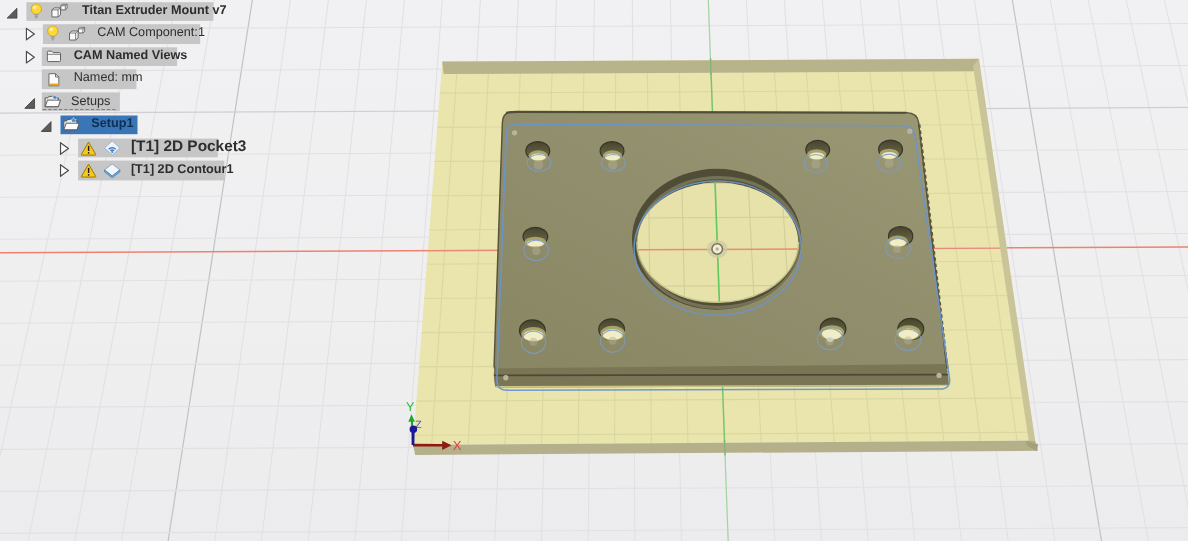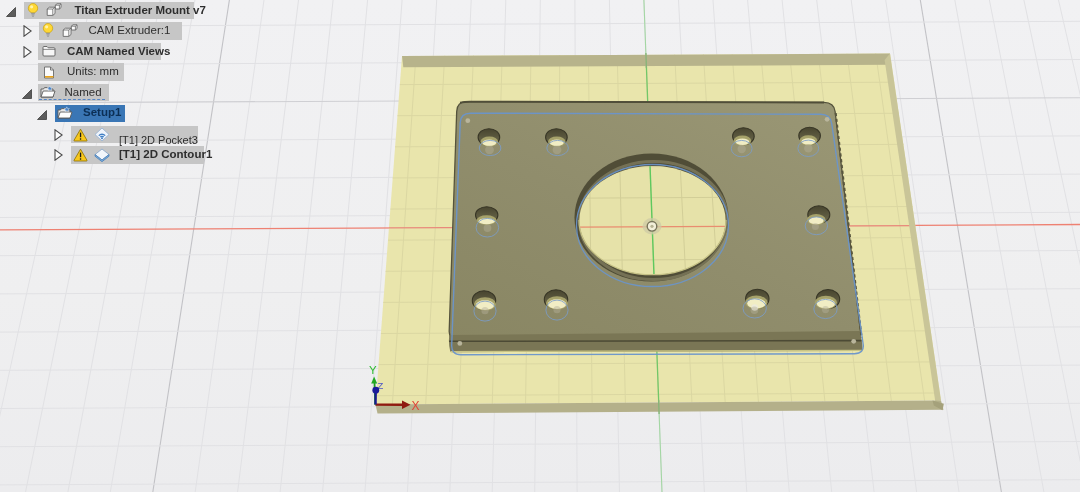--- a/index.html
+++ b/index.html
@@ -256,47 +256,47 @@
       <rect x="4.2" y="9.8" width="3.6" height="1.2" fill="#9a9a9a"></rect>
       <rect x="4.5" y="11.3" width="3" height="1.1" fill="#9a9a9a"></rect>
       <rect x="5" y="12.7" width="2" height="1" fill="#9a9a9a"></rect>
     </svg>
     <svg style="position:absolute;left:62px;top:23.5px" width="16" height="15" viewBox="0 0 16 15">
       <path d="M9.3 2.2 L11 0.8 L15 0.8 L15 4.6 L13.4 6 L9.3 6 Z" fill="#fbfbfb" stroke="#666" stroke-width="0.9"></path>
       <path d="M9.3 2.2 L13.4 2.2 L13.4 6 M13.4 2.2 L15 0.8" fill="none" stroke="#666" stroke-width="0.8"></path>
       <path d="M1.2 6 L3.4 4.2 L9 4.2 L9 10.5 L6.8 12.4 L1.2 12.4 Z" fill="#fbfbfb" stroke="#666" stroke-width="0.9"></path>
       <path d="M1.2 6 L6.8 6 L6.8 12.4 M6.8 6 L9 4.2" fill="none" stroke="#666" stroke-width="0.8"></path>
     </svg>
-    <div style="position:absolute;left:88.5px;top:24px;font-size:11.5px;font-weight:normal;color:#2e2e2e;white-space:nowrap">CAM Extruder:1</div>
+    <div style="position:absolute;left:88.5px;top:24px;font-size:11.5px;font-weight:normal;color:#2e2e2e;white-space:nowrap">CAM Component:1</div>
     <div style="position:absolute;left:37.5px;top:42.5px;width:123.5px;height:17.5px;background:#c6c6c6"></div>
     <svg style="position:absolute;left:22.5px;top:45.5px" width="9" height="12" viewBox="0 0 9 12">
       <polygon points="1,0.8 1,11.2 8.2,6" fill="#fcfcfc" stroke="#4a4a4a" stroke-width="1.1"></polygon>
     </svg>
     <svg style="position:absolute;left:42px;top:45px" width="14" height="12" viewBox="0 0 14 12">
       <path d="M1 2.5 Q1 1.5 2 1.5 L5 1.5 L6.2 2.8 L12 2.8 Q13 2.8 13 3.8 L13 10 Q13 11 12 11 L2 11 Q1 11 1 10 Z" fill="#f6f6f6" stroke="#5f5f5f" stroke-width="0.9"></path>
       <path d="M1 4.4 L13 4.4" stroke="#5f5f5f" stroke-width="0.7"></path>
     </svg>
     <div style="position:absolute;left:67px;top:44.5px;font-size:11.5px;font-weight:bold;color:#2e2e2e;white-space:nowrap">CAM Named Views</div>
     <div style="position:absolute;left:37.5px;top:63px;width:86.5px;height:17.5px;background:#c6c6c6"></div>
     <svg style="position:absolute;left:42.5px;top:65.5px" width="12" height="13" viewBox="0 0 12 13">
       <path d="M1.5 1 L7.5 1 L10.5 4 L10.5 12 L1.5 12 Z" fill="#fbfbfb" stroke="#6a6a6a" stroke-width="0.9"></path>
       <path d="M7.5 1 L7.5 4 L10.5 4" fill="none" stroke="#6a6a6a" stroke-width="0.9"></path>
       <rect x="2" y="10" width="8.4" height="1.6" fill="#e8a21a"></rect>
     </svg>
-    <div style="position:absolute;left:67px;top:65px;font-size:11.5px;font-weight:normal;color:#2e2e2e;white-space:nowrap">Units: mm</div>
+    <div style="position:absolute;left:67px;top:65px;font-size:11.5px;font-weight:normal;color:#2e2e2e;white-space:nowrap">Named: mm</div>
     <div style="position:absolute;left:38px;top:83.5px;width:70.5px;height:17.5px;background:#c6c6c6"></div>
     <svg style="position:absolute;left:21.5px;top:88.5px" width="10" height="10" viewBox="0 0 10 10">
       <polygon points="0.5,9.5 9.5,9.5 9.5,0.5" fill="#5c5c5c" stroke="#3e3e3e" stroke-width="0.8"></polygon>
     </svg>
     <svg style="position:absolute;left:40px;top:85px" width="16" height="14" viewBox="0 0 16 14">
       <path d="M1 4 L3.5 4 L4.5 2.6 L9.5 2.6 L9.5 4 L13 4 L13 12 L1 12 Z" fill="#e8e8e8" stroke="#5a5a5a" stroke-width="0.9"></path>
       <path d="M1 12 L3.2 6 L15 6 L13 12 Z" fill="#fdfdfd" stroke="#5a5a5a" stroke-width="0.9"></path>
       <path d="M9.8 0.8 l0.8 1.7 1.8 0.2 -1.3 1.2 0.3 1.8 -1.6 -0.9 -1.6 0.9 0.3 -1.8 -1.3 -1.2 1.8 -0.2 Z" fill="#4a84c8" stroke="#fff" stroke-width="0.4"></path>
     </svg>
-    <div style="position:absolute;left:64.5px;top:85.5px;font-size:11.5px;font-weight:normal;color:#2e2e2e;white-space:nowrap">Named</div>
+    <div style="position:absolute;left:64.5px;top:85.5px;font-size:11.5px;font-weight:normal;color:#2e2e2e;white-space:nowrap">Setups</div>
     <div style="position:absolute;left:39px;top:98.5px;width:66px;height:0;border-bottom:1.6px dashed #5585c5"></div>
     <div style="position:absolute;left:54.5px;top:104.5px;width:70px;height:17.5px;background:#3a76b5"></div>
     <svg style="position:absolute;left:37px;top:110px" width="10" height="10" viewBox="0 0 10 10">
       <polygon points="0.5,9.5 9.5,9.5 9.5,0.5" fill="#5c5c5c" stroke="#3e3e3e" stroke-width="0.8"></polygon>
     </svg>
     <svg style="position:absolute;left:57px;top:106px" width="16" height="14" viewBox="0 0 16 14">
       <path d="M1 4 L3.5 4 L4.5 2.6 L9.5 2.6 L9.5 4 L13 4 L13 12 L1 12 Z" fill="#e8e8e8" stroke="#5a5a5a" stroke-width="0.9"></path>
       <path d="M1 12 L3.2 6 L15 6 L13 12 Z" fill="#fdfdfd" stroke="#5a5a5a" stroke-width="0.9"></path>
       <path d="M9.8 0.8 l0.8 1.7 1.8 0.2 -1.3 1.2 0.3 1.8 -1.6 -0.9 -1.6 0.9 0.3 -1.8 -1.3 -1.2 1.8 -0.2 Z" fill="#4a84c8" stroke="#fff" stroke-width="0.4"></path>
     </svg>
@@ -309,21 +309,21 @@
       <path d="M7.5 1.2 L14 12.3 Q14.3 13 13.4 13 L1.6 13 Q0.7 13 1 12.3 Z" fill="#f8c81c" stroke="#8a6d00" stroke-width="0.8"></path>
       <rect x="6.9" y="4.6" width="1.3" height="4.6" fill="#1a1a1a"></rect>
       <rect x="6.9" y="10.3" width="1.3" height="1.4" fill="#1a1a1a"></rect>
     </svg>
     <svg style="position:absolute;left:93.5px;top:127px" width="16" height="15" viewBox="0 0 16 15">
       <path d="M8 1 L15 7.5 L8 14 L1 7.5 Z" fill="#eef3fa" stroke="#9ab2cf" stroke-width="0.9"></path>
       <path d="M4.8 8.6 A4.5 4.5 0 0 1 11.2 8.6" fill="none" stroke="#3f7ec4" stroke-width="1.3"></path>
       <path d="M6.3 10.0 A2.4 2.4 0 0 1 9.7 10.0" fill="none" stroke="#3f7ec4" stroke-width="1.3"></path>
       <circle cx="8" cy="11.2" r="1" fill="#3f7ec4"></circle>
     </svg>
-    <div style="position:absolute;left:119px;top:134px;font-size:11px;font-weight:normal;color:#2e2e2e;white-space:nowrap">[T1] 2D Pocket3</div>
+    <div style="position:absolute;left:119px;top:124px;font-size:14px;font-weight:bold;color:#2e2e2e;white-space:nowrap">[T1] 2D Pocket3</div>
     <div style="position:absolute;left:70.5px;top:146px;width:133.5px;height:17.5px;background:#c6c6c6"></div>
     <svg style="position:absolute;left:54px;top:149px" width="9" height="12" viewBox="0 0 9 12">
       <polygon points="1,0.8 1,11.2 8.2,6" fill="#fcfcfc" stroke="#4a4a4a" stroke-width="1.1"></polygon>
     </svg>
     <svg style="position:absolute;left:73px;top:148px" width="15" height="14" viewBox="0 0 15 14">
       <path d="M7.5 1.2 L14 12.3 Q14.3 13 13.4 13 L1.6 13 Q0.7 13 1 12.3 Z" fill="#f8c81c" stroke="#8a6d00" stroke-width="0.8"></path>
       <rect x="6.9" y="4.6" width="1.3" height="4.6" fill="#1a1a1a"></rect>
       <rect x="6.9" y="10.3" width="1.3" height="1.4" fill="#1a1a1a"></rect>
     </svg>
     <svg style="position:absolute;left:93.5px;top:148px" width="16" height="14" viewBox="0 0 16 14">

